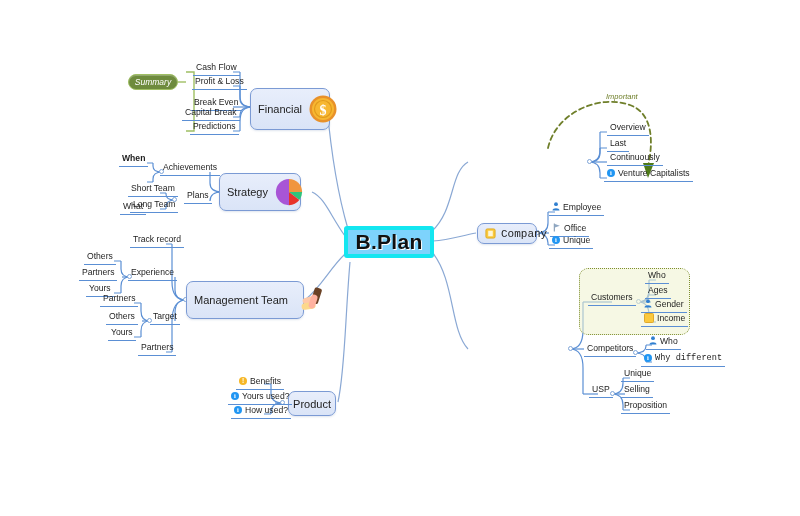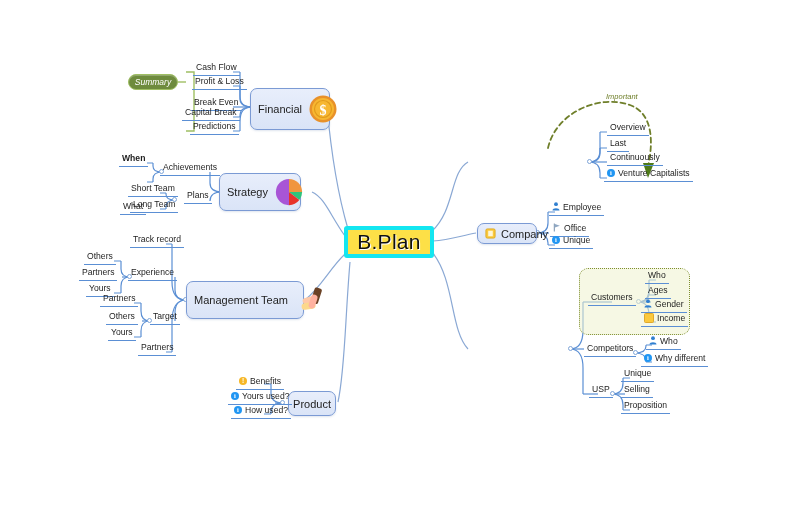--- a/index.html
+++ b/index.html
@@ -14,25 +14,25 @@
   #canvas{
     position:absolute;left:0;top:0;width:800px;height:516px;
   }
   svg.links{position:absolute;left:0;top:0;width:800px;height:516px;pointer-events:none;}
 
   
   .node{position:absolute;box-sizing:border-box;}
 
   
   .central{
-    background:#fde047;
+    background:#7dd3fc;
     border:4px solid #14e6f0;
     border-radius:3px;
     display:flex;align-items:center;justify-content:center;
-    font-size:21px;font-weight:normal;color:#111;
+    font-size:21px;font-weight:bold;color:#111;
     letter-spacing:.3px;
     text-shadow:1px 1px 0 #ffffff;
   }
 
   
   .main-topic{
     background:linear-gradient(180deg,#e8eefb 0%, #dae4f7 100%);
     border:1.2px solid #7b9ad4;
     border-radius:7px;
     display:flex;align-items:center;
@@ -376,21 +376,21 @@
     <span>Last</span>
   </div>
   <div class="node sub" style="left:607px;top:152px;">
     <span>Continuously</span>
   </div>
   <div class="node sub" style="left:604px;top:168px;">
     <span class="badge info"></span>
     <span>Venture Capitalists</span>
   </div>
 
-  <div class="node main-topic icon-left" style="left:477px;top:223px;width:60px;height:21px;">
+  <div class="node main-topic icon-left" style="left:477px;top:223px;width:60px;height:21px;font-family:Liberation Mono, monospace;">
     <span class="ico">
       <svg width="11" height="11" viewBox="0 0 12 12">
         <rect x="1" y="1" width="10" height="10" rx="1.5" fill="#fbc93d" stroke="#dca81f" stroke-width="1"></rect>
         <rect x="3.5" y="3" width="5" height="6" fill="#fff6d5"></rect>
       </svg>
     </span>
     <span class="lbl">Company</span>
   </div>
   <div class="node sub" style="left:549px;top:202px;">
     <span class="ic-person">
@@ -444,21 +444,21 @@
   </div>
   <div class="node sub" style="left:646px;top:336px;">
     <span class="ic-person">
       <svg width="8" height="9" viewBox="0 0 10 11">
         <circle cx="5" cy="2.6" r="2.4" fill="#2f7fd0"></circle>
         <path d="M0.6,10.5 C0.6,6.8 9.4,6.8 9.4,10.5 Z" fill="#2f7fd0"></path>
       </svg>
     </span>
     <span>Who</span>
   </div>
-  <div class="node sub" style="left:641px;top:353px;">
+  <div class="node sub" style="left:641px;top:353px;font-family:Liberation Mono, monospace;">
     <span class="badge info"></span>
     <span>Why different</span>
   </div>
 
   <div class="node sub" style="left:589px;top:384px;">
     <span>USP</span>
   </div>
   <div class="node sub" style="left:621px;top:368px;">
     <span>Unique</span>
   </div>

